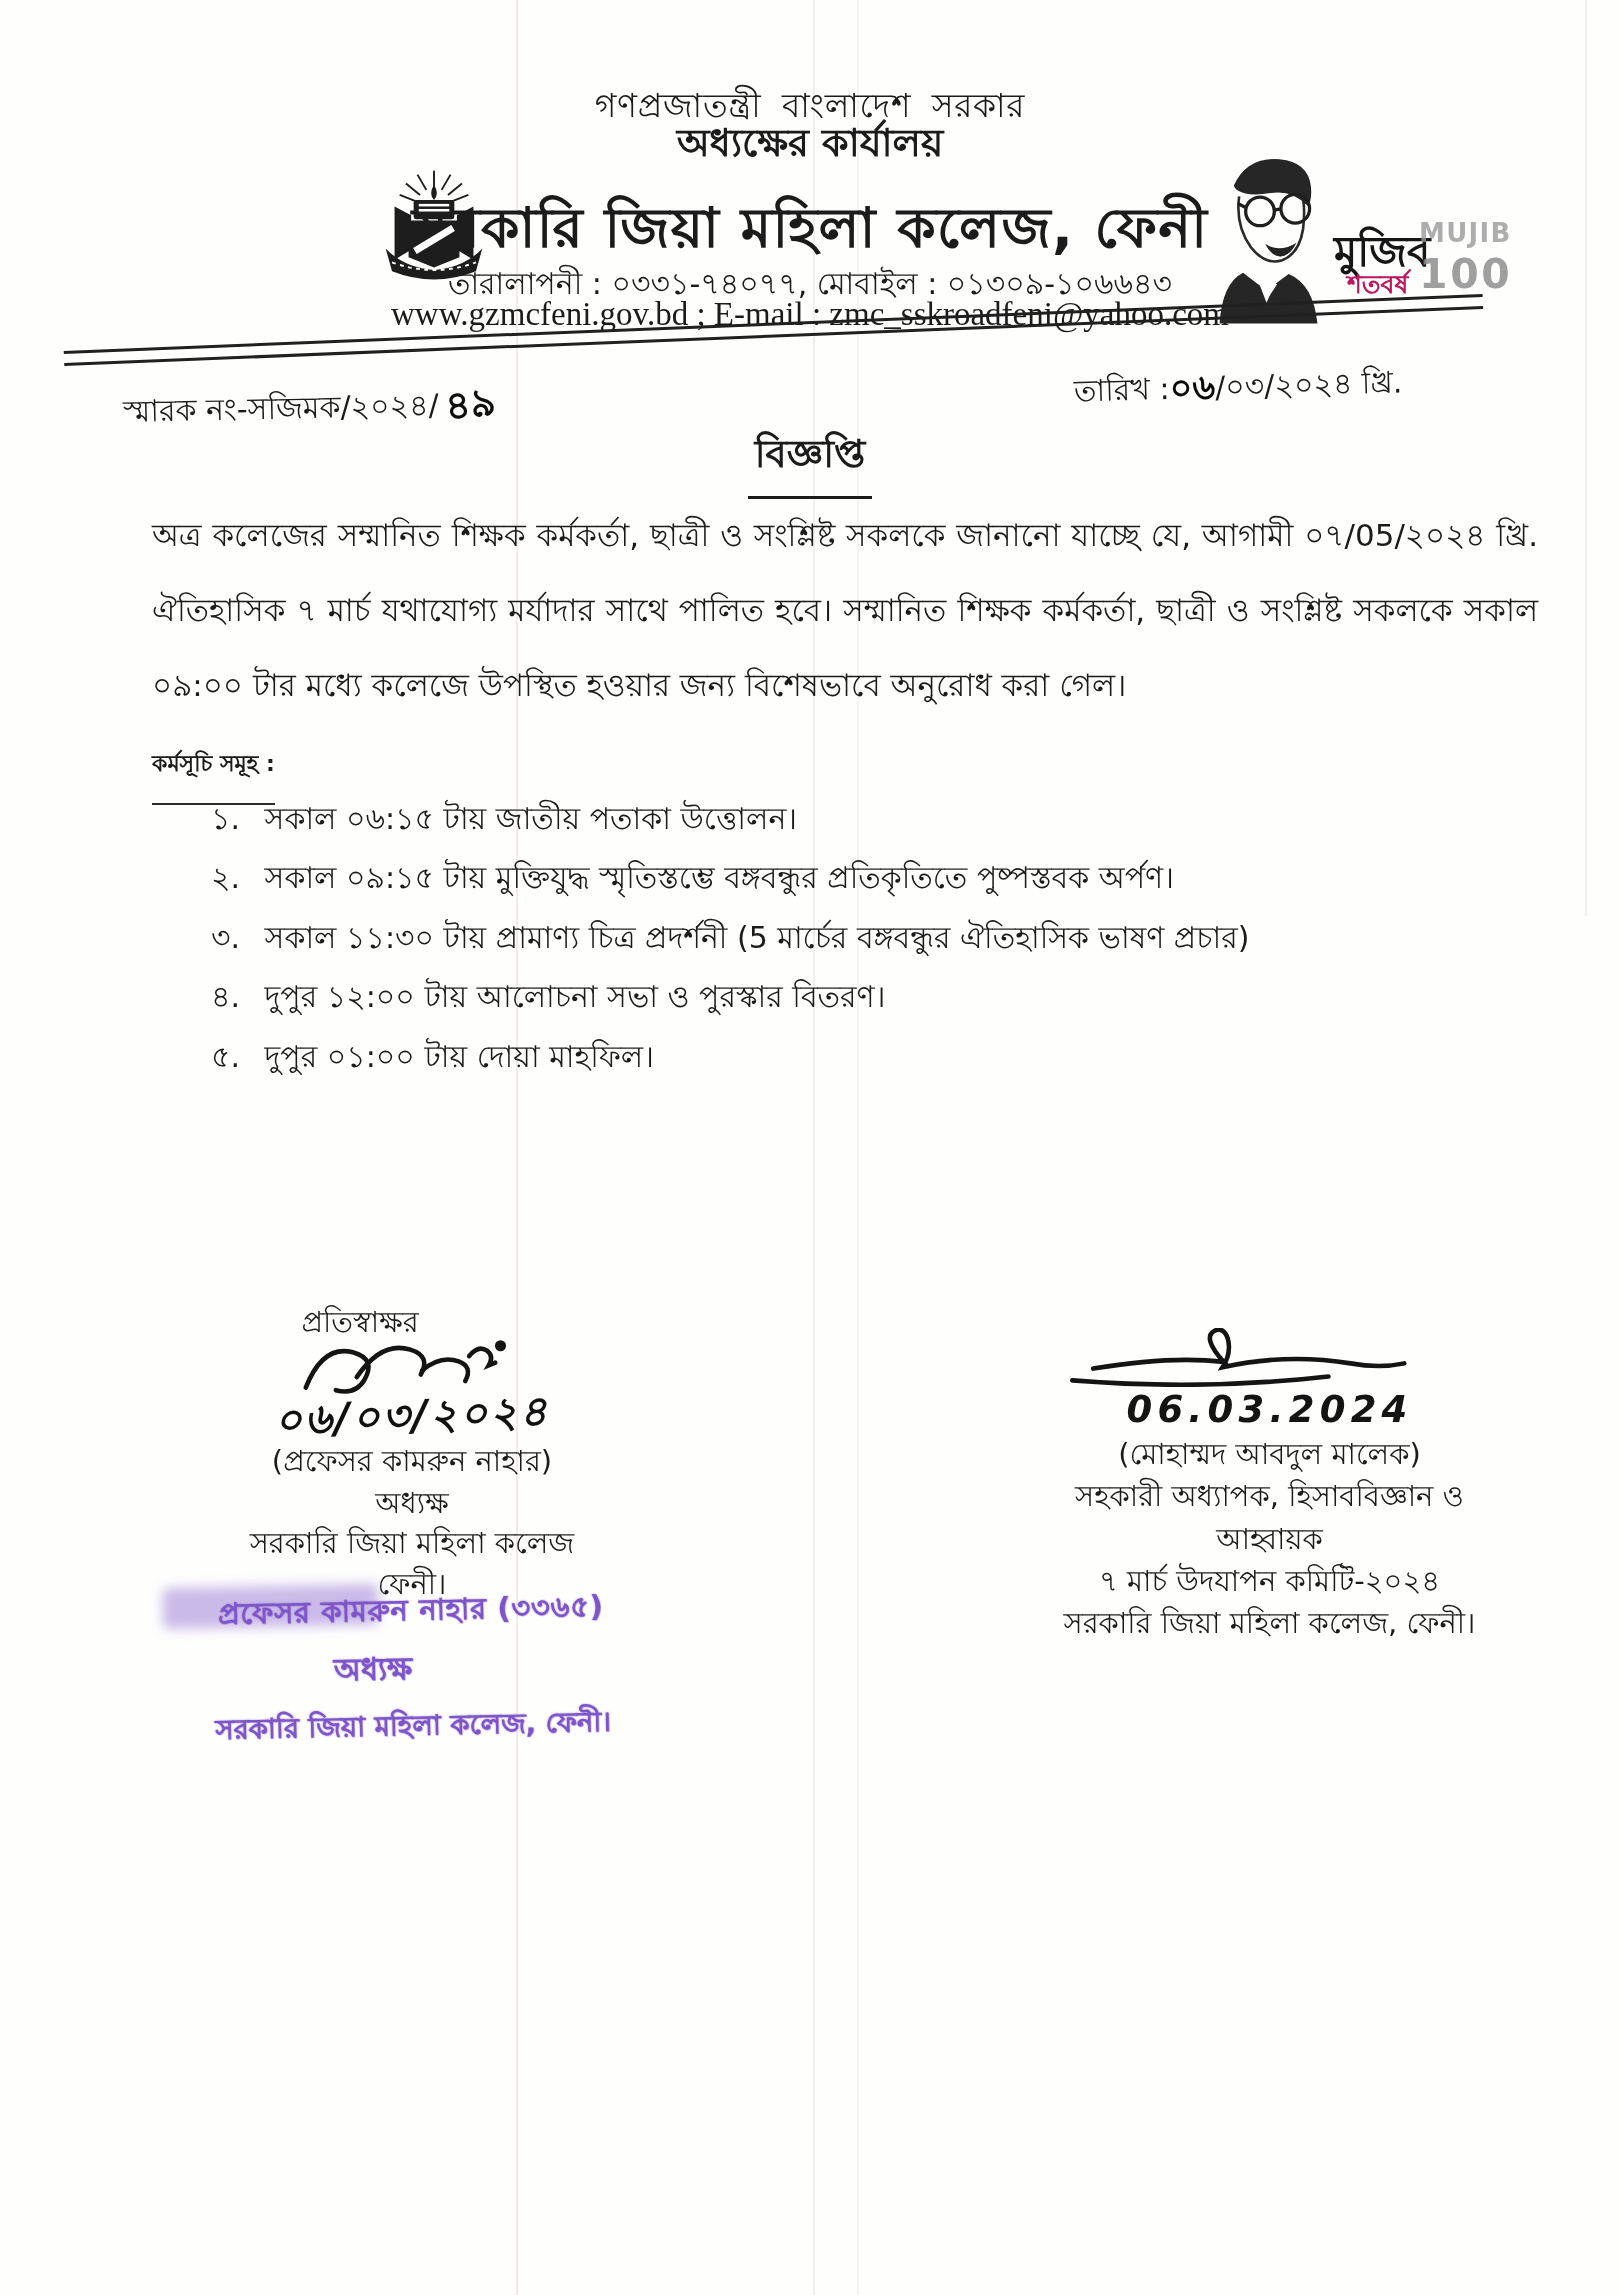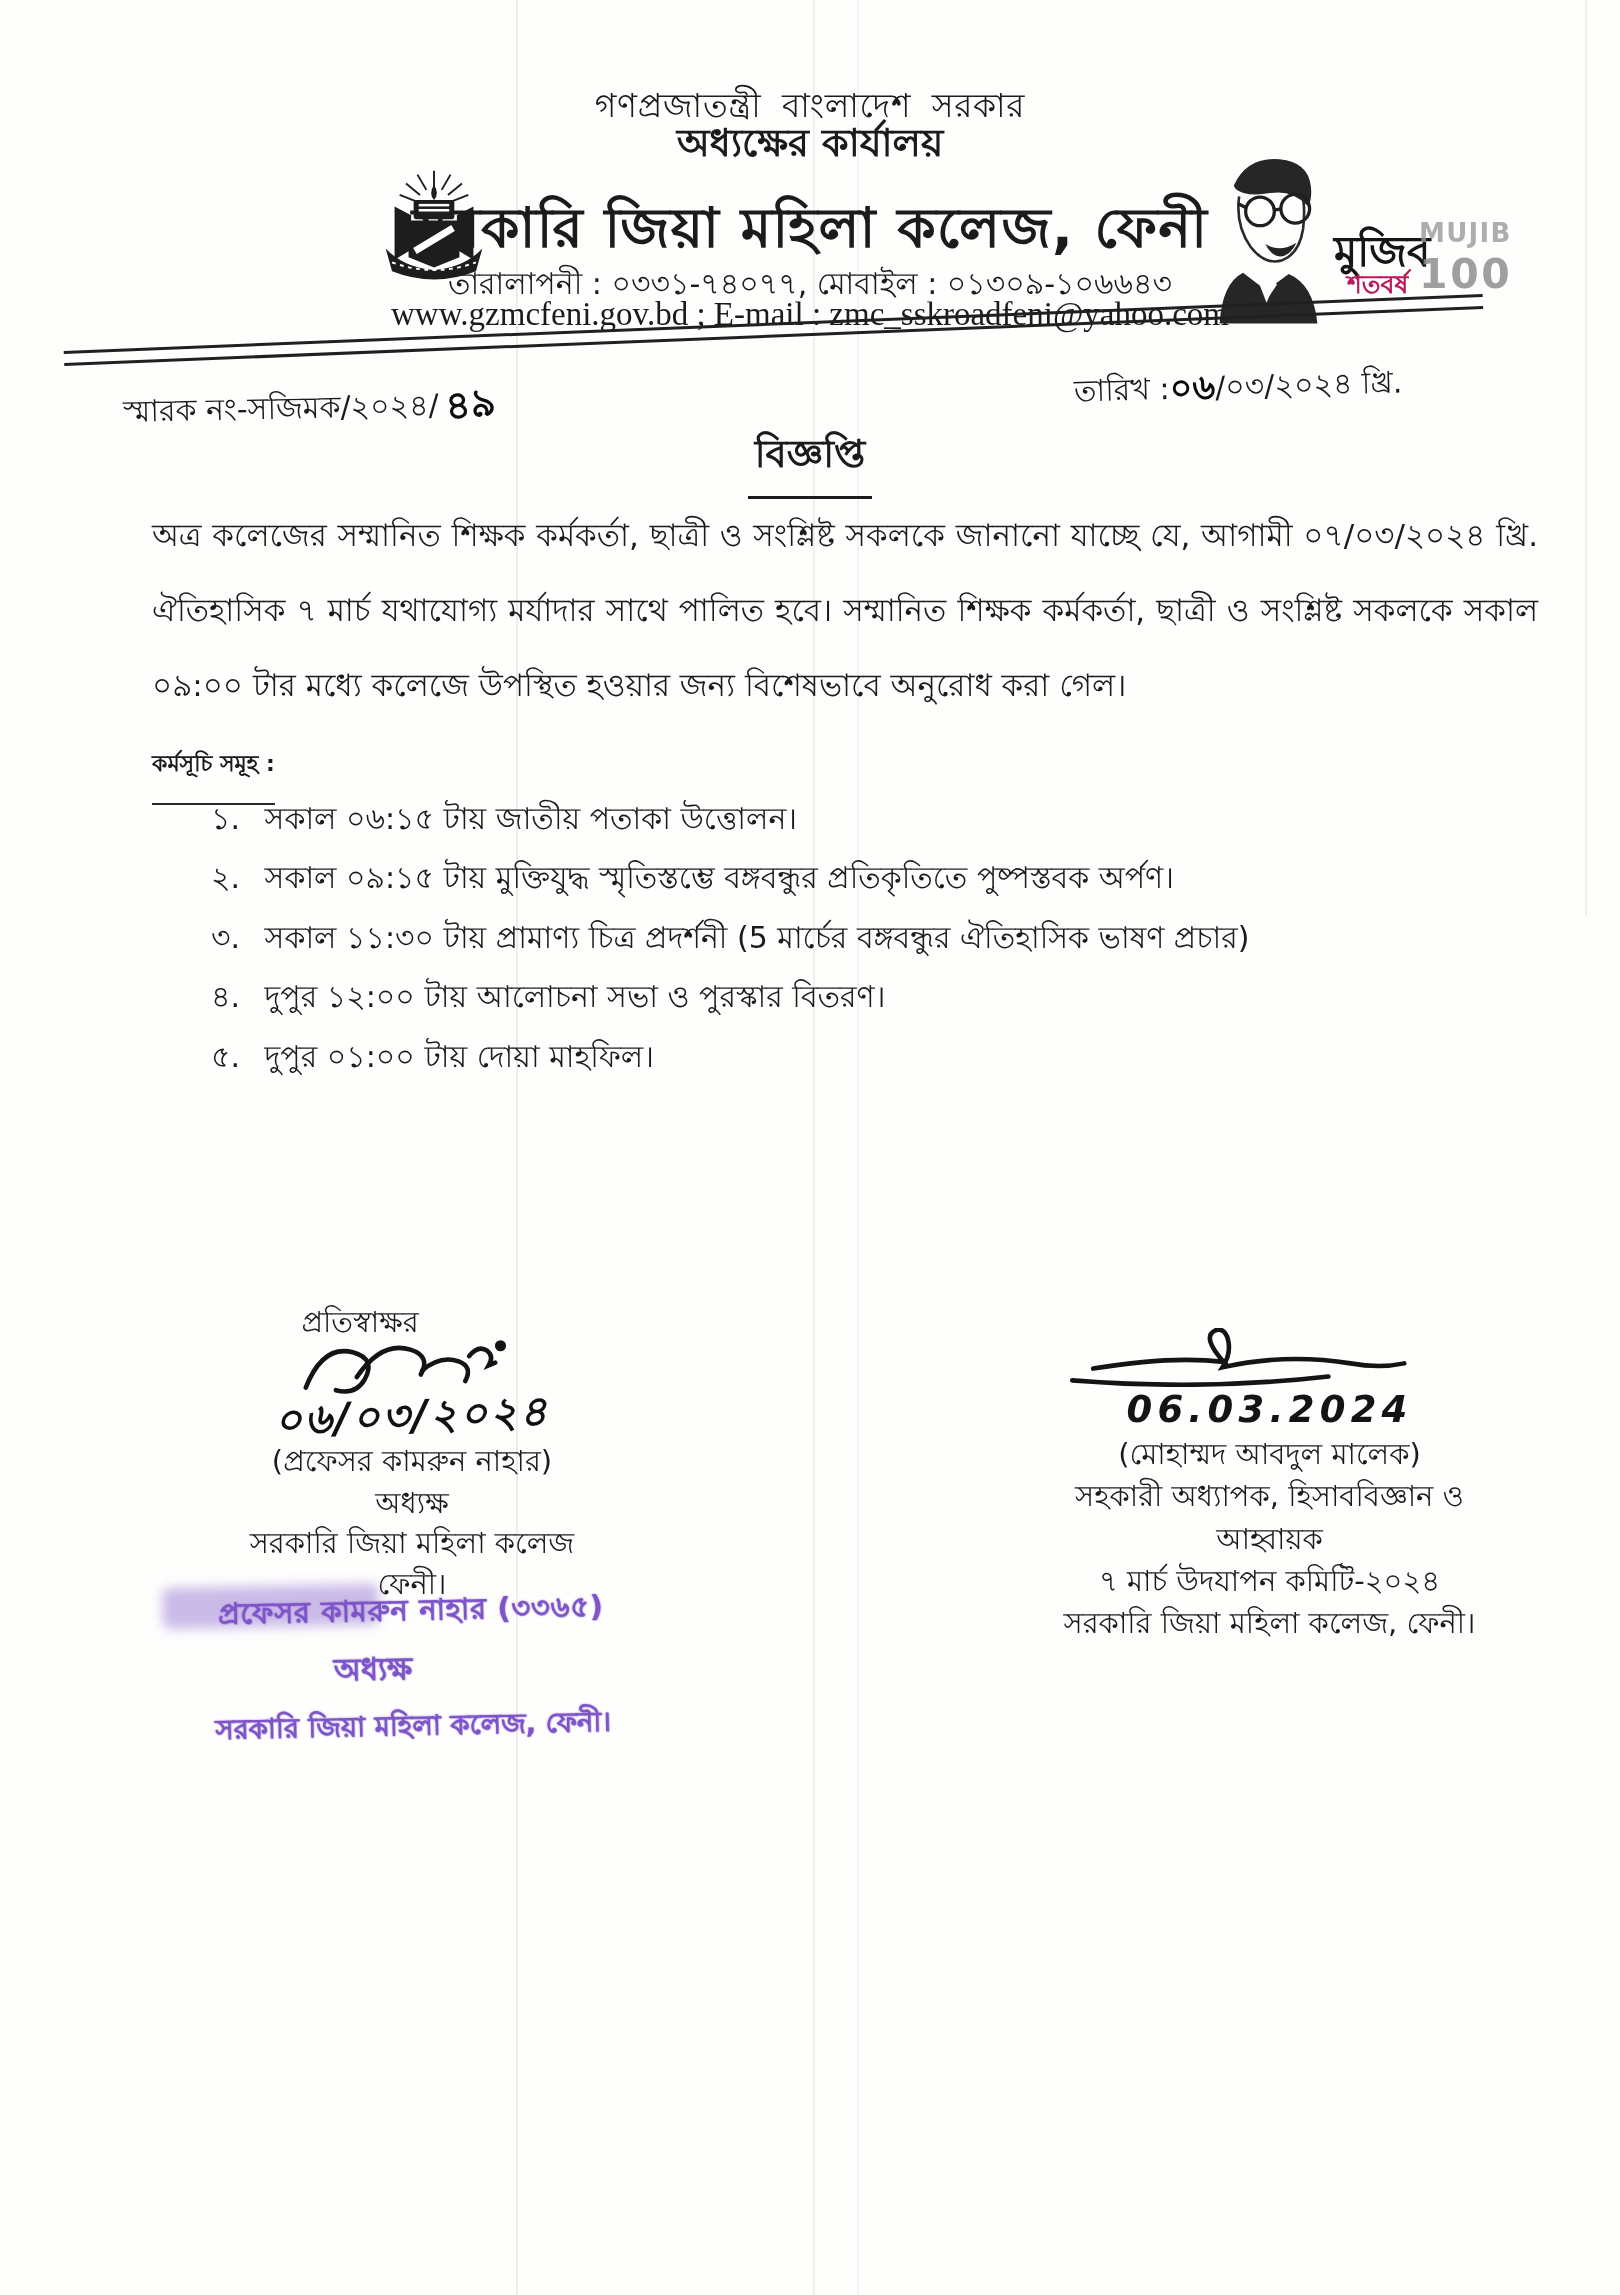--- a/index.html
+++ b/index.html
@@ -163,21 +163,21 @@
     <span>স্মারক নং-সজিমক/২০২৪/</span><span class="memo-no">৪৯</span>
   </div>
   <div class="date-row">
     <span>তারিখ :</span><span class="date-hand">০৬</span><span>/০৩/২০২৪ খ্রি.</span>
   </div>
 
   <div class="title">
     <span>বিজ্ঞপ্তি</span>
   </div>
 
-  <div class="body-par">অত্র কলেজের সম্মানিত শিক্ষক কর্মকর্তা, ছাত্রী ও সংশ্লিষ্ট সকলকে জানানো যাচ্ছে যে, আগামী ০৭/০৩/২০২৪ খ্রি. ঐতিহাসিক ৭ মার্চ যথাযোগ্য মর্যাদার সাথে পালিত হবে। সম্মানিত শিক্ষক কর্মকর্তা, ছাত্রী ও সংশ্লিষ্ট সকলকে সকাল ০৯:০০ টার মধ্যে কলেজে উপস্থিত হওয়ার জন্য বিশেষভাবে অনুরোধ করা গেল।</div>
+  <div class="body-par">অত্র কলেজের সম্মানিত শিক্ষক কর্মকর্তা, ছাত্রী ও সংশ্লিষ্ট সকলকে জানানো যাচ্ছে যে, আগামী ০৭/05/২০২৪ খ্রি. ঐতিহাসিক ৭ মার্চ যথাযোগ্য মর্যাদার সাথে পালিত হবে। সম্মানিত শিক্ষক কর্মকর্তা, ছাত্রী ও সংশ্লিষ্ট সকলকে সকাল ০৯:০০ টার মধ্যে কলেজে উপস্থিত হওয়ার জন্য বিশেষভাবে অনুরোধ করা গেল।</div>
 
   <div class="sched-head">
     <span>কর্মসূচি সমূহ :</span>
   </div>
 
   <div class="item it1">
     <span class="no">১.</span>
     <span class="txt">সকাল ০৬:১৫ টায় জাতীয় পতাকা উত্তোলন।</span>
   </div>
   <div class="item it2">

